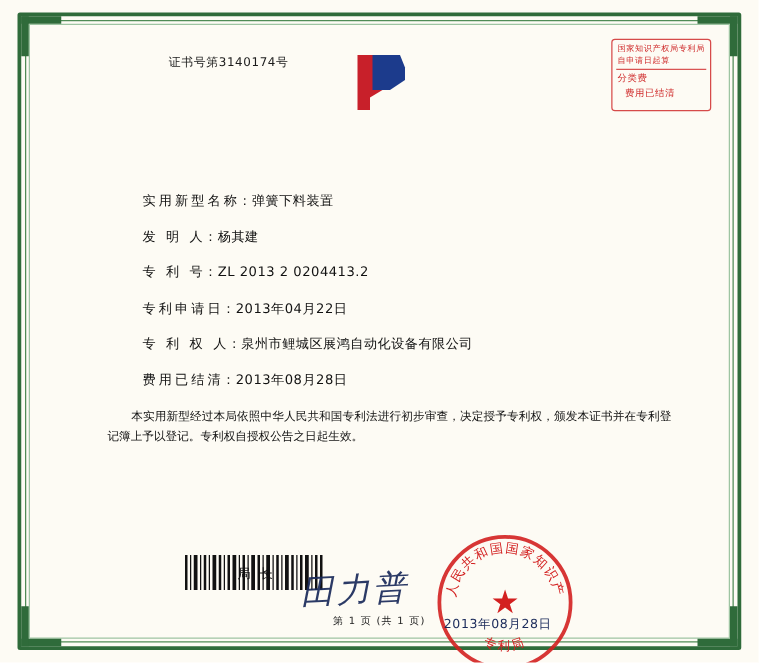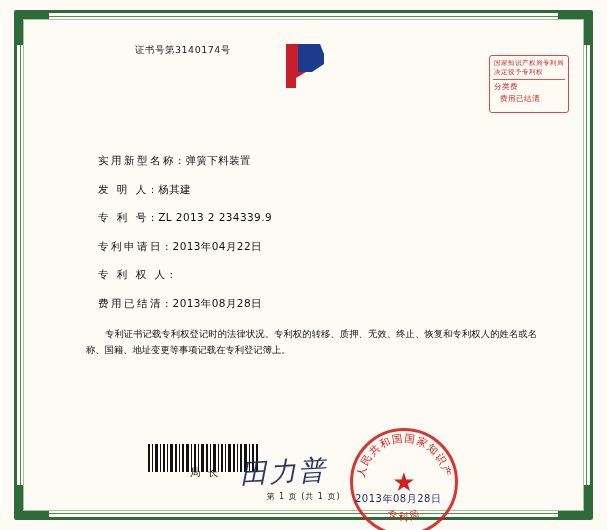--- a/index.html
+++ b/index.html
@@ -79,21 +79,20 @@
   }
 
   
   .top-seal {
     position: absolute;
     right: 8px;
     top: 5px;
     width: 80px;
     height: 58px;
     color: #cf2a2a;
-    margin-top: 24px;
   }
   .top-seal .ts-border {
     position: absolute;
     inset: 0;
     border: 1.5px solid #cf2a2a;
     border-radius: 3px;
     opacity: 0.85;
   }
   .top-seal .ts-line {
     position: absolute;
@@ -149,20 +148,21 @@
     display: flex;
     align-items: baseline;
     margin-bottom: 14.5px;
     font-size: 10.5px;
     color: #111;
     white-space: nowrap;
   }
   .field-label {
     letter-spacing: 2.5px;
     flex: 0 0 auto;
+    margin-left: 16px;
   }
   .field-colon {
     margin: 0 4px 0 2px;
   }
   .field-value {
     letter-spacing: 0.4px;
   }
 
   
   .paras {
@@ -192,21 +192,21 @@
     position: absolute;
     top: 0;
     bottom: 0;
     background: #111;
   }
 
   
   .director {
     position: absolute;
     left: 160px;
-    top: 440px;
+    top: 426px;
     font-size: 10.5px;
     letter-spacing: 2px;
     color: #111;
   }
   .signature {
     position: absolute;
     left: 210px;
     top: 428px;
     font-size: 27px;
     color: #1a2a5a;
@@ -279,21 +279,21 @@
   <div class="corner bl"></div>
   <div class="corner br"></div>
 
   <div class="content">
 
     <div class="cert-no">证书号第3140174号</div>
 
     <div class="top-seal">
       <div class="ts-border"></div>
       <div class="ts-line ts-l1">国家知识产权局专利局</div>
-      <div class="ts-line ts-l2">决定授予专利权</div>
+      <div class="ts-line ts-l2">自申请日起算</div>
       <div class="ts-sep"></div>
       <div class="ts-line ts-l3">分类费</div>
       <div class="ts-line ts-l4">费用已结清</div>
     </div>
 
     <div class="logo">
       <svg viewBox="0 0 64 56" width="64" height="56" aria-hidden="true">
         <polygon points="14,6 24,6 24,50 14,50" fill="#c8202a"></polygon>
         <polygon points="24,6 34,6 34,34 24,40" fill="#c8202a"></polygon>
         <polygon points="26,6 48,6 52,16 52,26 40,34 26,34" fill="#1c3b8c"></polygon>
@@ -309,40 +309,41 @@
         <span class="field-value">弹簧下料装置</span>
       </div>
       <div class="field-row">
         <span class="field-label">发 明 人</span>
         <span class="field-colon">:</span>
         <span class="field-value">杨其建</span>
       </div>
       <div class="field-row">
         <span class="field-label">专 利 号</span>
         <span class="field-colon">:</span>
-        <span class="field-value">ZL 2013 2 234339.9</span>
+        <span class="field-value">ZL 2013 2 0204413.2</span>
       </div>
       <div class="field-row">
         <span class="field-label">专利申请日</span>
         <span class="field-colon">:</span>
         <span class="field-value">2013年04月22日</span>
       </div>
       <div class="field-row">
         <span class="field-label">专 利 权 人</span>
         <span class="field-colon">:</span>
+        <span class="field-value">泉州市鲤城区展鸿自动化设备有限公司</span>
       </div>
       <div class="field-row">
         <span class="field-label">费用已结清</span>
         <span class="field-colon">:</span>
         <span class="field-value">2013年08月28日</span>
       </div>
     </div>
 
     <div class="paras">
-      <div class="para">专利证书记载专利权登记时的法律状况。专利权的转移、质押、无效、终止、恢复和专利权人的姓名或名称、国籍、地址变更等事项记载在专利登记簿上。</div>
+      <div class="para">本实用新型经过本局依照中华人民共和国专利法进行初步审查，决定授予专利权，颁发本证书并在专利登记簿上予以登记。专利权自授权公告之日起生效。</div>
     </div>
 
     <div class="barcode">
       <div class="bar" style="left:0px;width:2px"></div>
       <div class="bar" style="left:4px;width:1px"></div>
       <div class="bar" style="left:7px;width:3px"></div>
       <div class="bar" style="left:12px;width:1px"></div>
       <div class="bar" style="left:15px;width:2px"></div>
       <div class="bar" style="left:19px;width:1px"></div>
       <div class="bar" style="left:22px;width:3px"></div>

